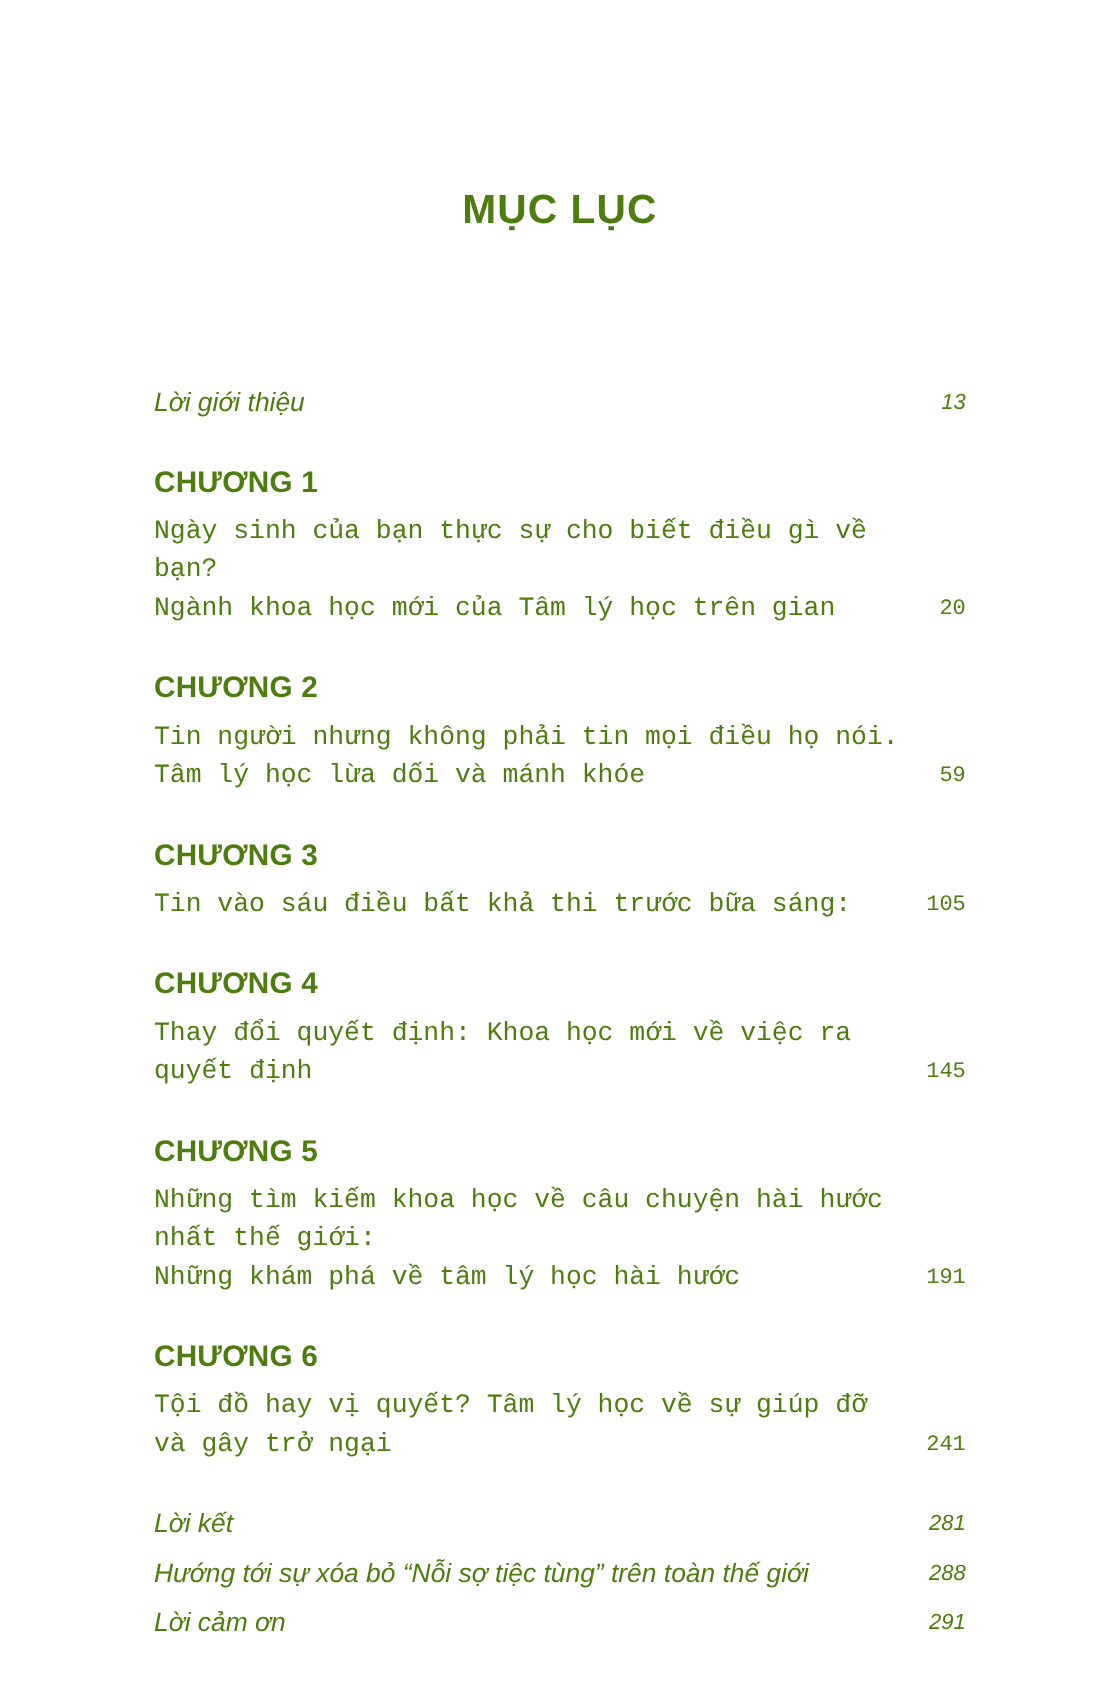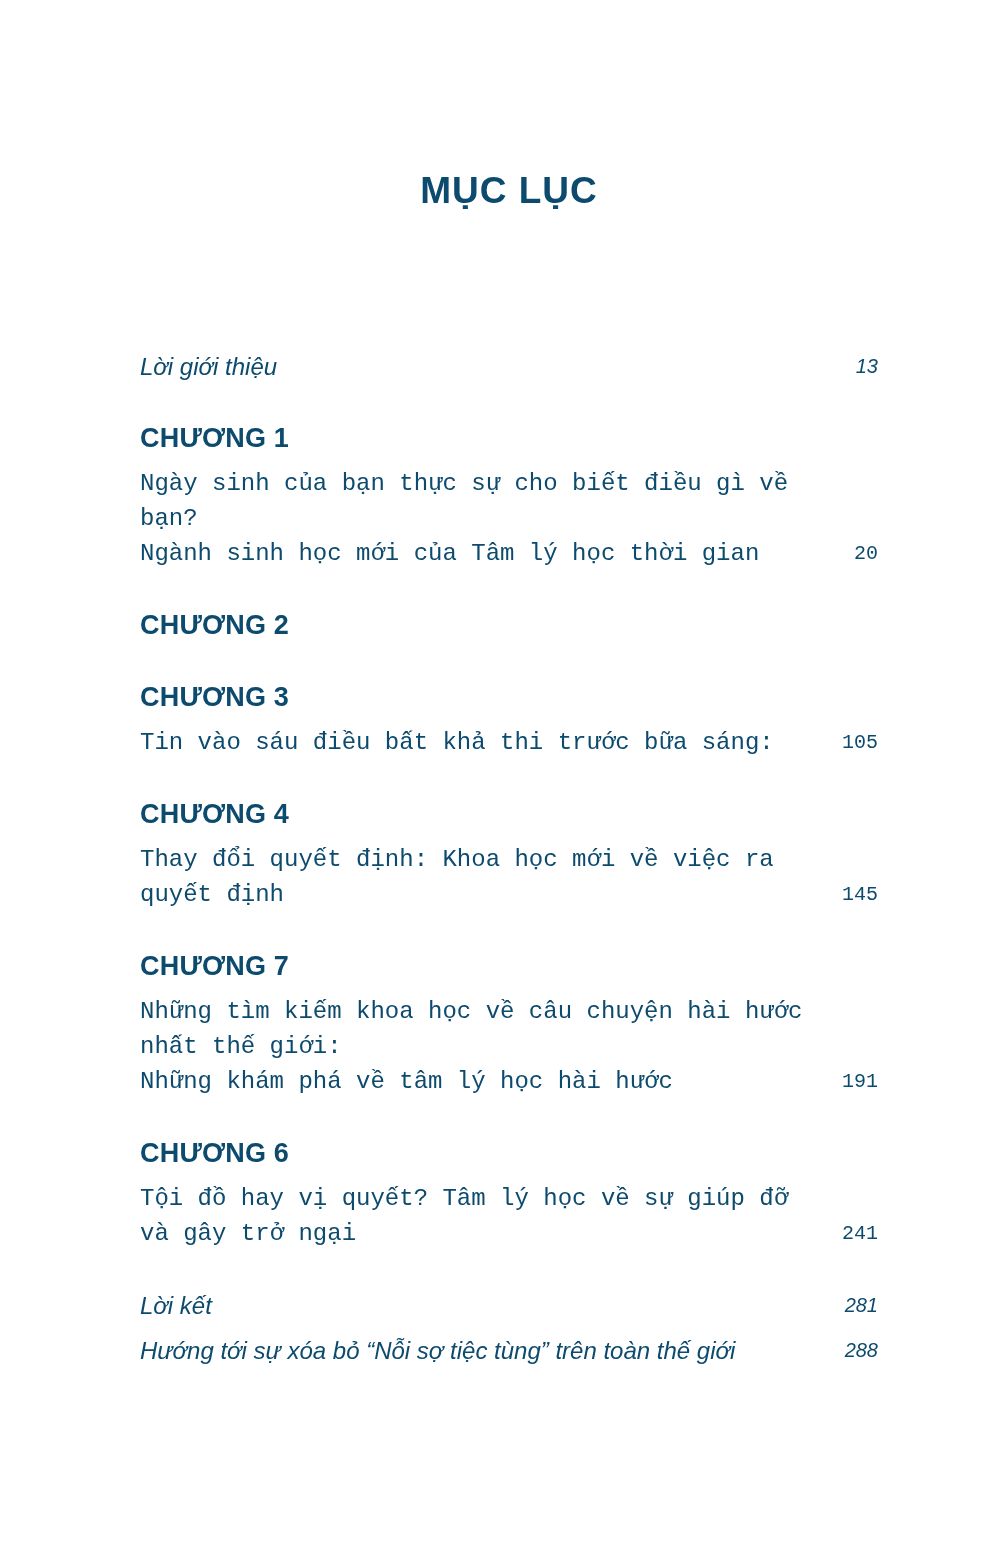--- a/index.html
+++ b/index.html
@@ -4,21 +4,21 @@
 <style>
   * { margin: 0; padding: 0; box-sizing: border-box; }
   html, body { background: #ffffff; }
   .page {
     position: relative;
     width: 1000px;
     height: 1546px;
     margin: 0 auto;
     background: #ffffff;
     font-family: "Liberation Sans", "DejaVu Sans", sans-serif;
-    color: #0c4a6e;
+    color: #4d7c0f;
     padding: 170px 122px 0 140px;
     overflow: hidden;
   }
   .title {
     font-size: 37px;
     font-weight: 700;
     text-align: center;
     letter-spacing: 1px;
     line-height: 42px;
     margin-bottom: 137px;
@@ -60,28 +60,35 @@
   <div class="row italic">
     <span class="entry-title">Lời giới thiệu</span>
     <span class="entry-page">13</span>
   </div>
 
   <div class="chapter">
     <div class="chapter-heading">CHƯƠNG 1</div>
     <div class="row">
       <div class="lines">
         <div>Ngày sinh của bạn thực sự cho biết điều gì về bạn?</div>
-        <div>Ngành sinh học mới của Tâm lý học thời gian</div>
+        <div>Ngành khoa học mới của Tâm lý học trên gian</div>
       </div>
       <div class="entry-page">20</div>
     </div>
   </div>
 
   <div class="chapter">
     <div class="chapter-heading">CHƯƠNG 2</div>
+    <div class="row">
+      <div class="lines">
+        <div>Tin người nhưng không phải tin mọi điều họ nói.</div>
+        <div>Tâm lý học lừa dối và mánh khóe</div>
+      </div>
+      <div class="entry-page">59</div>
+    </div>
   </div>
 
   <div class="chapter">
     <div class="chapter-heading">CHƯƠNG 3</div>
     <div class="row">
       <div class="lines">
         <div>Tin vào sáu điều bất khả thi trước bữa sáng:</div>
       </div>
       <div class="entry-page">105</div>
     </div>
@@ -91,21 +98,21 @@
     <div class="chapter-heading">CHƯƠNG 4</div>
     <div class="row">
       <div class="lines">
         <div>Thay đổi quyết định: Khoa học mới về việc ra quyết định</div>
       </div>
       <div class="entry-page">145</div>
     </div>
   </div>
 
   <div class="chapter">
-    <div class="chapter-heading">CHƯƠNG 7</div>
+    <div class="chapter-heading">CHƯƠNG 5</div>
     <div class="row">
       <div class="lines">
         <div>Những tìm kiếm khoa học về câu chuyện hài hước nhất thế giới:</div>
         <div>Những khám phá về tâm lý học hài hước</div>
       </div>
       <div class="entry-page">191</div>
     </div>
   </div>
 
   <div class="chapter">
@@ -120,15 +127,19 @@
 
   <div class="back-matter">
     <div class="row italic">
       <span class="entry-title">Lời kết</span>
       <span class="entry-page">281</span>
     </div>
     <div class="row italic">
       <span class="entry-title">Hướng tới sự xóa bỏ “Nỗi sợ tiệc tùng” trên toàn thế giới</span>
       <span class="entry-page">288</span>
     </div>
+    <div class="row italic">
+      <span class="entry-title">Lời cảm ơn</span>
+      <span class="entry-page">291</span>
+    </div>
   </div>
 
 </div>
 
 </body></html>

